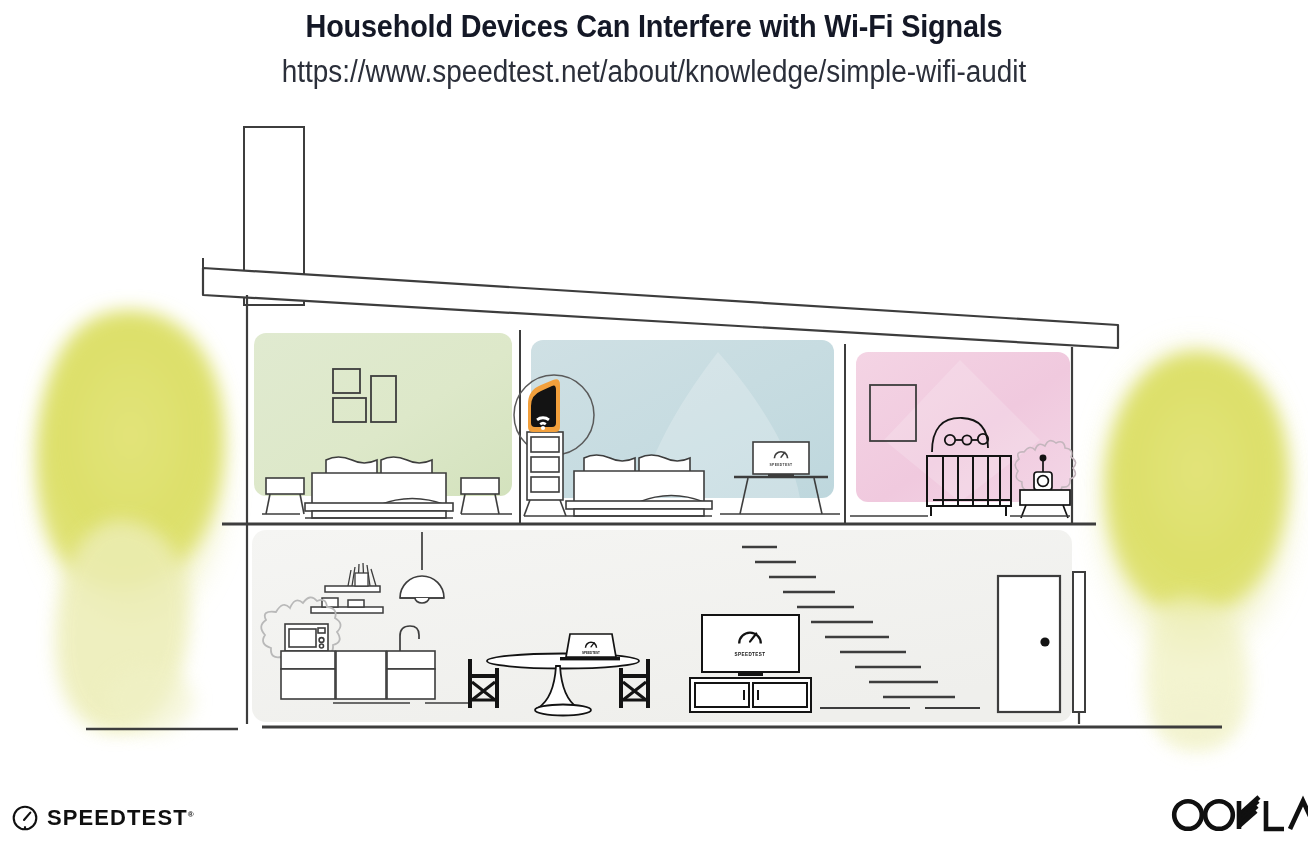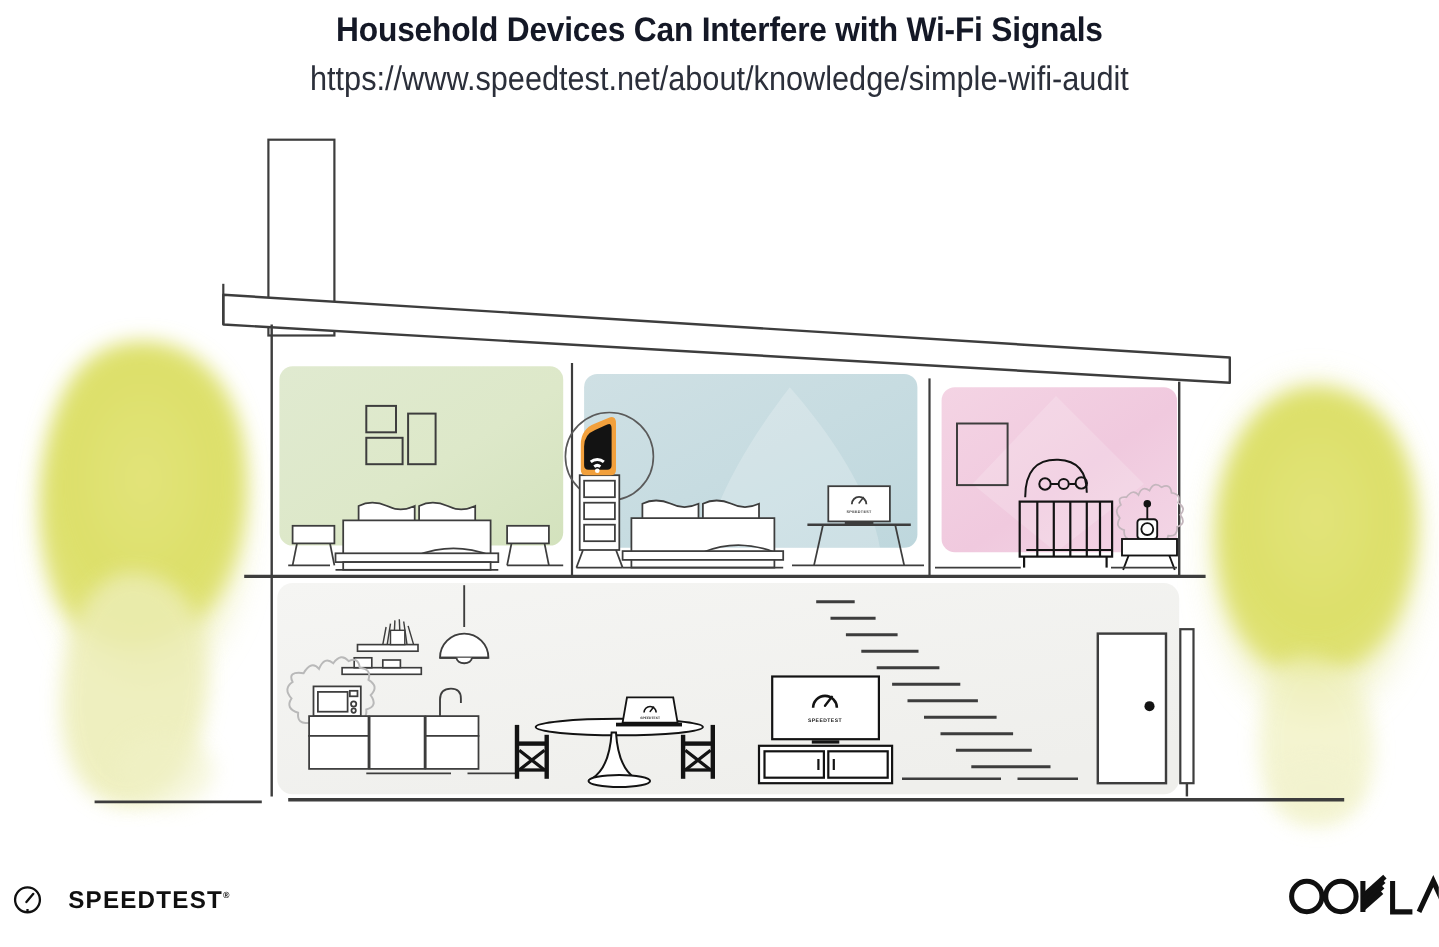--- a/index.html
+++ b/index.html
@@ -70,21 +70,21 @@
     width: 1308px;
     height: 95px;
     z-index: 30;
   }
   .brand-speedtest {
     position: absolute;
     left: 12px;
     bottom: 30px;
     display: flex;
     align-items: center;
-    gap: 24px;
+    gap: 9px;
     text-align: right;
   }
   .brand-speedtest .wordmark {
     font-family: "Liberation Sans", sans-serif;
     font-size: 22px;
     font-weight: 700;
     letter-spacing: 1.1px;
     color: #101010;
     line-height: 1;
     position: relative;

